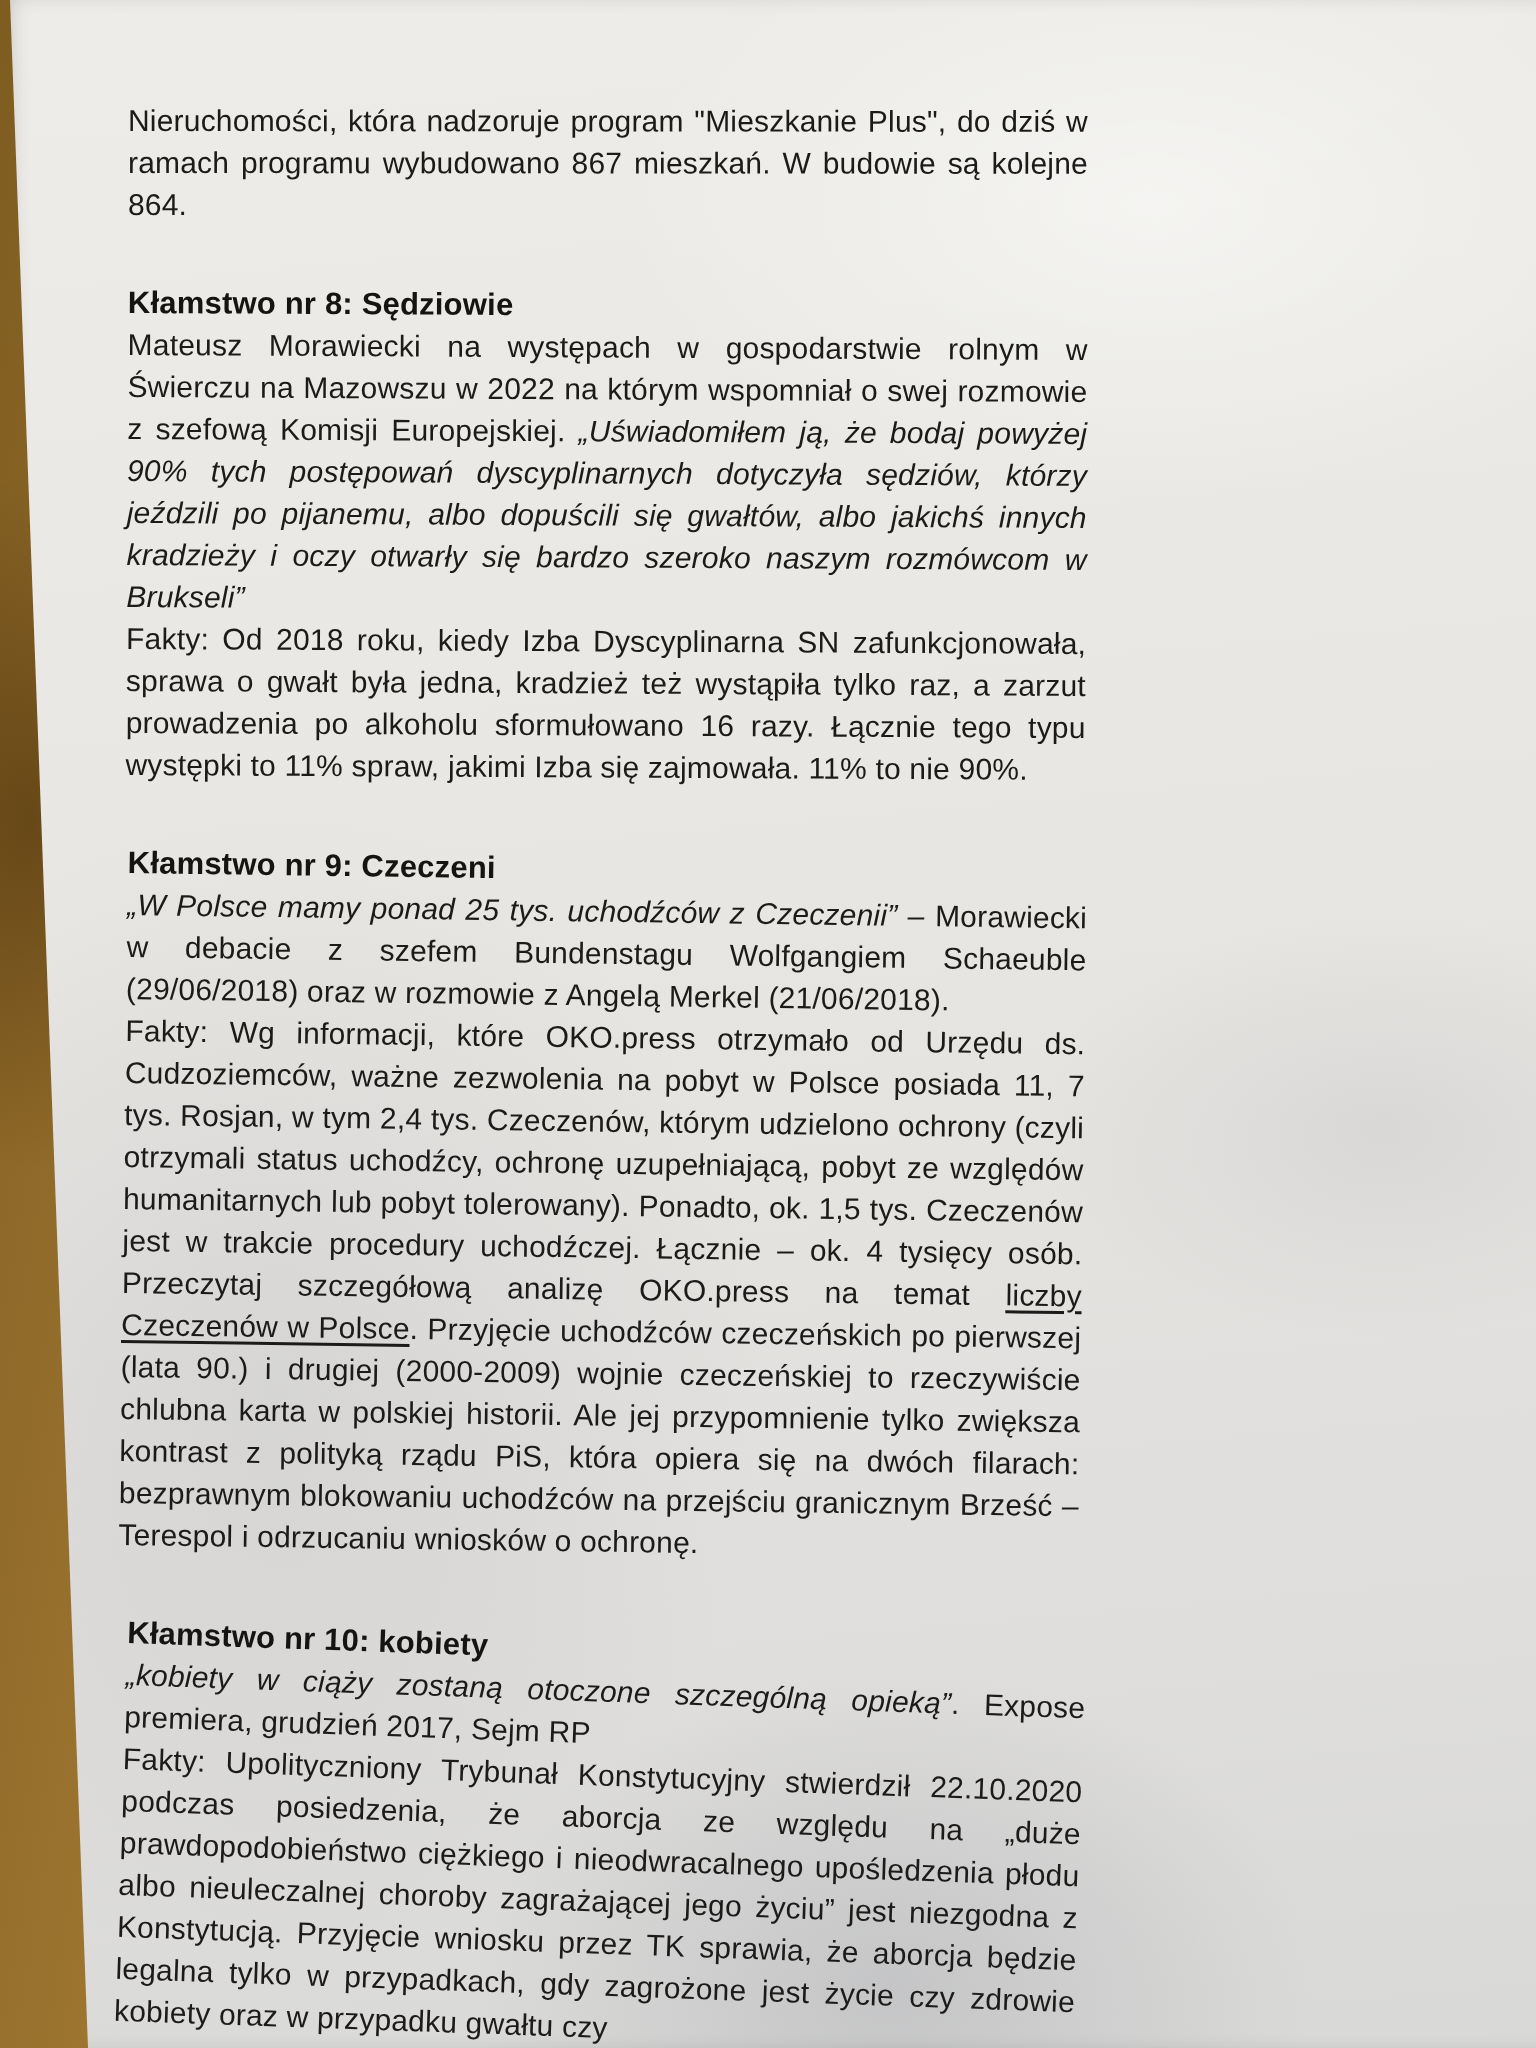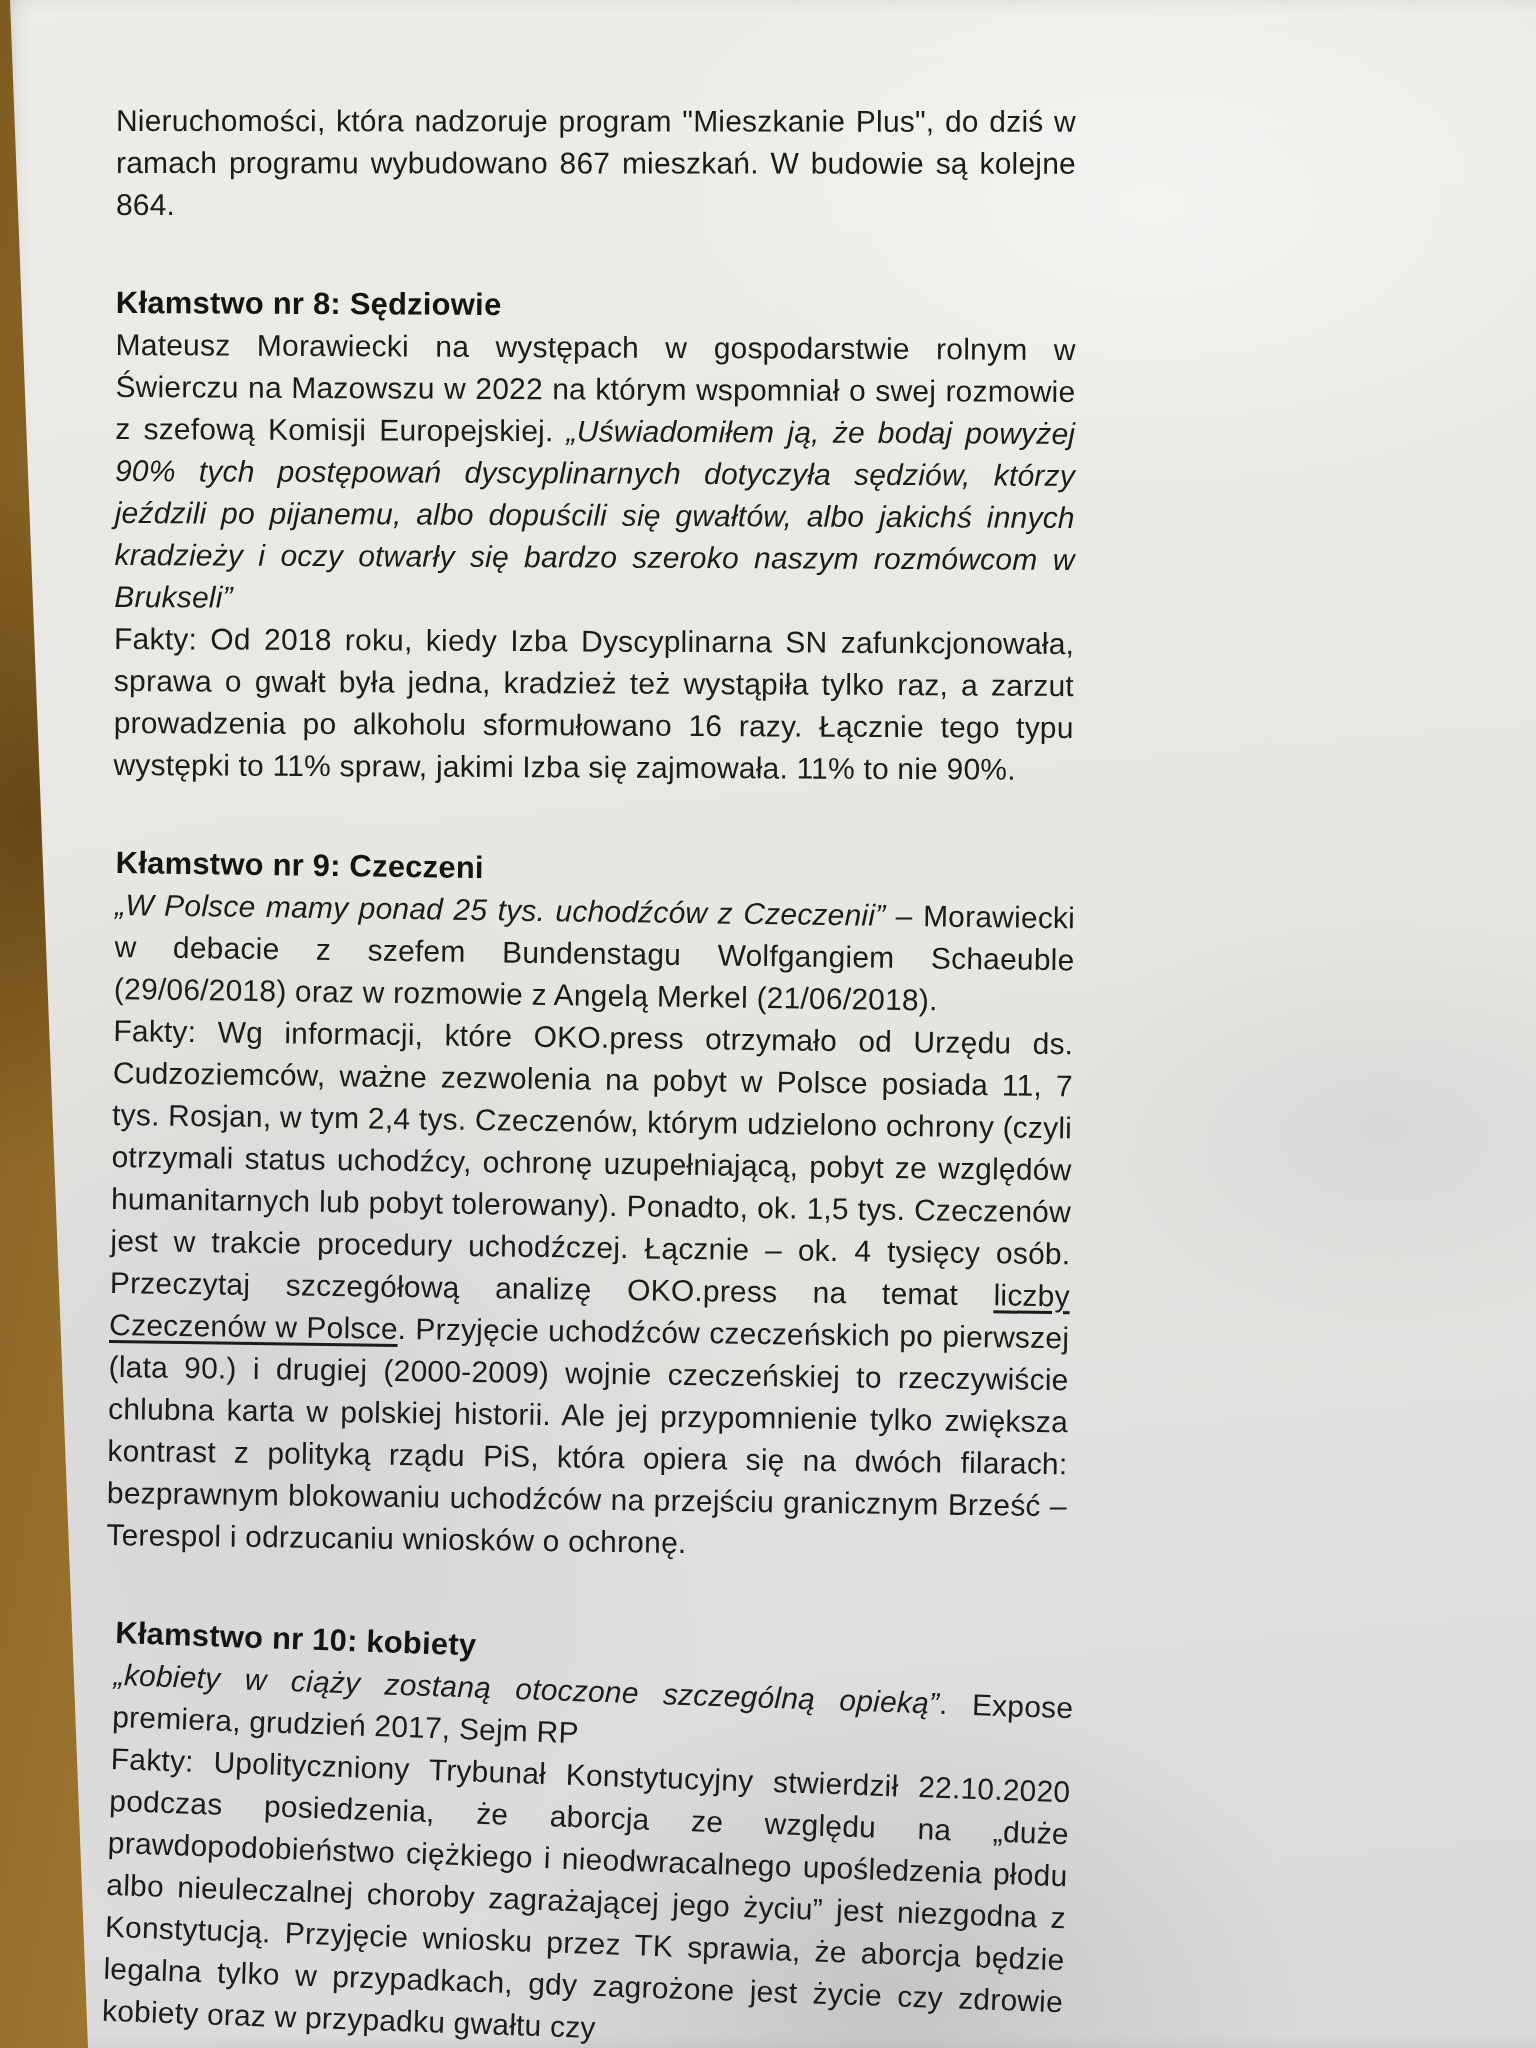--- a/index.html
+++ b/index.html
@@ -32,21 +32,21 @@
     background:
       radial-gradient(900px 500px at 75% 10%, rgba(255,255,255,0.45), transparent 60%),
       radial-gradient(750px 900px at 18% 68%, rgba(150,150,158,0.16), transparent 65%),
       radial-gradient(600px 450px at 58% 97%, rgba(140,142,152,0.28), transparent 70%),
       radial-gradient(500px 300px at 90% 55%, rgba(150,150,158,0.14), transparent 70%),
       linear-gradient(175deg, #edecE8 0%, #e8e7e3 40%, #e1e0de 70%, #d9d9d7 100%);
     box-shadow: inset 16px 0 24px -12px rgba(0,0,0,0.30);
   }
   .content {
     position: absolute;
-    left: 116px;
+    left: 128px;
     top: 100px;
     width: 960px;
     color: #1d1b19;
     font-size: 30px;
     line-height: 42px;
     letter-spacing: 0.2px;
   }
   .para {
     margin: 0;
     text-align: justify;

